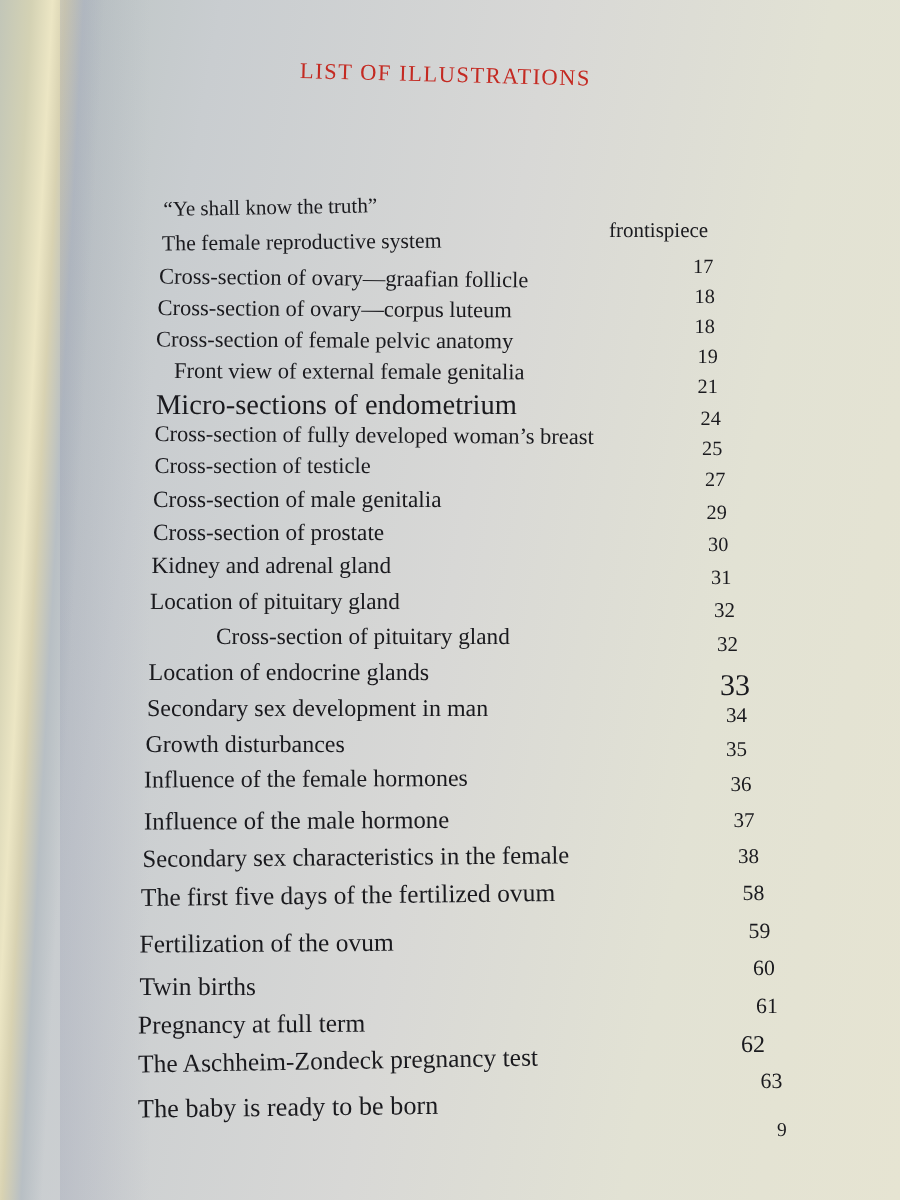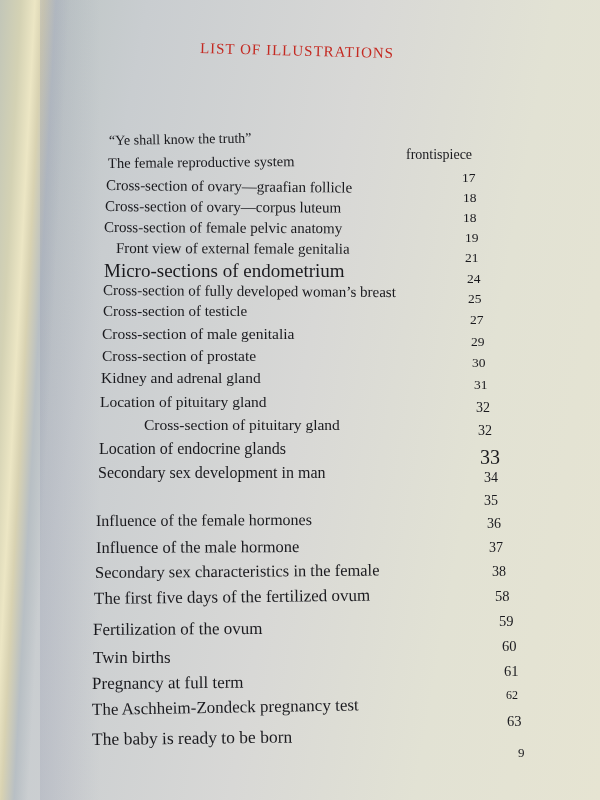--- a/index.html
+++ b/index.html
@@ -85,20 +85,21 @@
   <div class="entry-label" style="left:104px;top:260px;font-size:19px;">Micro-sections of endometrium</div>
   <div class="entry-label" style="left:103px;top:282px;font-size:15px;transform:rotate(0.4deg);">Cross-section of fully developed woman’s breast</div>
   <div class="entry-label" style="left:103px;top:303px;font-size:15px;">Cross-section of testicle</div>
   <div class="entry-label" style="left:102px;top:325px;font-size:15.5px;">Cross-section of male genitalia</div>
   <div class="entry-label" style="left:102px;top:347px;font-size:15.5px;">Cross-section of prostate</div>
   <div class="entry-label" style="left:101px;top:369px;font-size:15.5px;">Kidney and adrenal gland</div>
   <div class="entry-label" style="left:100px;top:393px;font-size:15.5px;">Location of pituitary gland</div>
   <div class="entry-label" style="left:100px;top:416px;font-size:15.5px;margin-left:44px;">Cross-section of pituitary gland</div>
   <div class="entry-label" style="left:99px;top:440px;font-size:16px;">Location of endocrine glands</div>
   <div class="entry-label" style="left:98px;top:464px;font-size:16px;">Secondary sex development in man</div>
+  <div class="entry-label" style="left:97px;top:488px;font-size:16px;">Growth disturbances</div>
   <div class="entry-label" style="left:96px;top:512px;font-size:16px;transform:rotate(-0.3deg);">Influence of the female hormones</div>
   <div class="entry-label" style="left:96px;top:538px;font-size:16.5px;transform:rotate(-0.3deg);">Influence of the male hormone</div>
   <div class="entry-label" style="left:95px;top:563px;font-size:16.5px;transform:rotate(-0.5deg);">Secondary sex characteristics in the female</div>
   <div class="entry-label" style="left:94px;top:589px;font-size:17px;transform:rotate(-0.7deg);">The first five days of the fertilized ovum</div>
   <div class="entry-label" style="left:93px;top:620px;font-size:17px;transform:rotate(-0.4deg);">Fertilization of the ovum</div>
   <div class="entry-label" style="left:93px;top:648px;font-size:17px;">Twin births</div>
   <div class="entry-label" style="left:92px;top:674px;font-size:17px;transform:rotate(-0.5deg);">Pregnancy at full term</div>
   <div class="entry-label" style="left:92px;top:700px;font-size:17px;transform:rotate(-1deg);">The Aschheim-Zondeck pregnancy test</div>
   <div class="entry-label" style="left:92px;top:729px;font-size:17.5px;transform:rotate(-0.7deg);">The baby is ready to be born</div>
 
@@ -119,17 +120,17 @@
   <div class="entry-page" style="left:480px;top:446px;font-size:20px;">33</div>
   <div class="entry-page" style="left:484px;top:470px;font-size:14px;">34</div>
   <div class="entry-page" style="left:484px;top:493px;font-size:14px;">35</div>
   <div class="entry-page" style="left:487px;top:516px;font-size:14px;">36</div>
   <div class="entry-page" style="left:489px;top:540px;font-size:14px;">37</div>
   <div class="entry-page" style="left:492px;top:564px;font-size:14px;">38</div>
   <div class="entry-page" style="left:495px;top:588px;font-size:14.5px;">58</div>
   <div class="entry-page" style="left:499px;top:613px;font-size:14.5px;">59</div>
   <div class="entry-page" style="left:502px;top:638px;font-size:14.5px;">60</div>
   <div class="entry-page" style="left:504px;top:663px;font-size:14.5px;">61</div>
-  <div class="entry-page" style="left:506px;top:688px;font-size:12px;text-align:right;">62</div>
+  <div class="entry-page" style="left:494px;top:688px;font-size:16px;text-align:right;">62</div>
   <div class="entry-page" style="left:507px;top:713px;font-size:14.5px;">63</div>
 
   <div class="folio">9</div>
 </div>
 
 </body></html>

